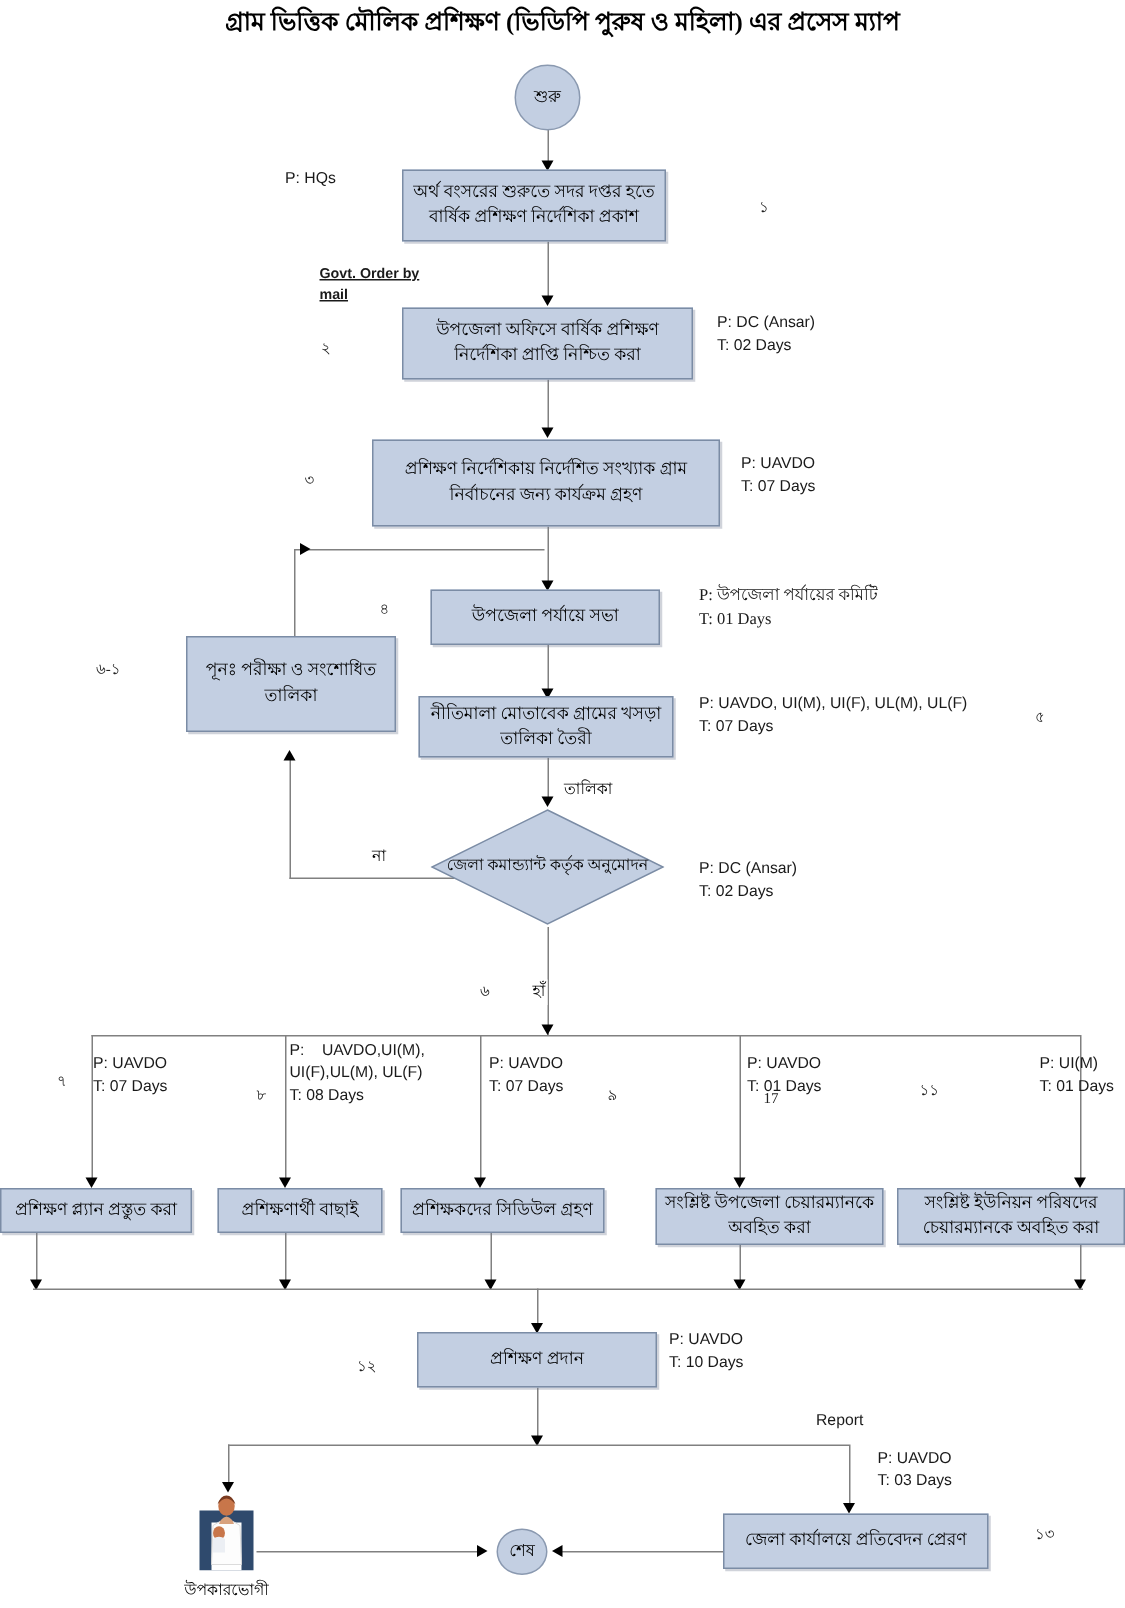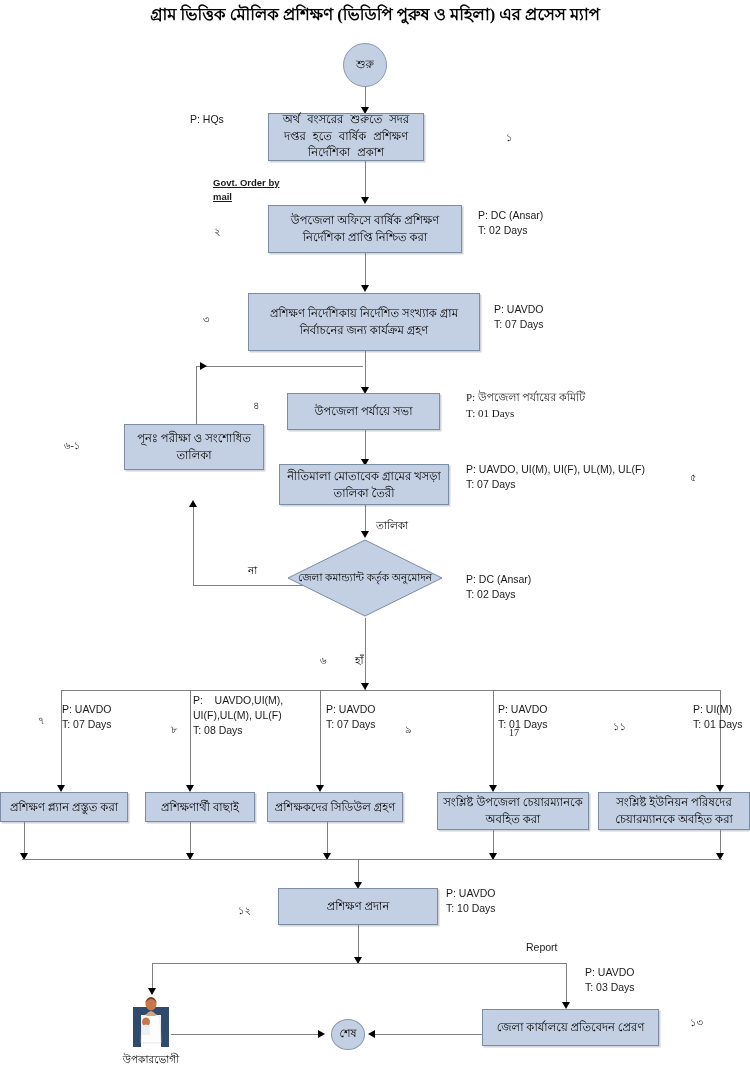--- a/index.html
+++ b/index.html
@@ -241,41 +241,41 @@
   <div class="hline" style="left:171px; top:1034px; width:148px;"></div>
   <div class="arrow-r" style="left:318px; top:1029.5px;"></div>
 
   <div class="hline" style="left:372px; top:1034px; width:110px;"></div>
   <div class="arrow-l" style="left:368px; top:1029.5px;"></div>
 
   <div class="term" style="left:343px; top:43px; width:44px; height:44px;">
     <span>শুরু</span>
   </div>
 
-  <div class="pbox" style="left:268px; top:113px; width:156px; height:48px;font-family:Liberation Mono, monospace;">
+  <div class="pbox" style="left:268px; top:113px; width:176px; height:48px;">
     <span>অর্থ বংসরের শুরুতে সদর দপ্তর হতে বার্ষিক প্রশিক্ষণ নির্দেশিকা প্রকাশ</span>
   </div>
 
   <div class="pbox" style="left:268px; top:205px; width:194px; height:48px;">
     <span>উপজেলা অফিসে বার্ষিক প্রশিক্ষণ নির্দেশিকা প্রাপ্তি নিশ্চিত করা</span>
   </div>
 
   <div class="pbox" style="left:248px; top:293px; width:232px; height:58px;">
     <span>প্রশিক্ষণ নির্দেশিকায় নির্দেশিত সংখ্যাক গ্রাম নির্বাচনের জন্য কার্যক্রম গ্রহণ</span>
   </div>
 
   <div class="pbox" style="left:287px; top:393px; width:153px; height:37px;">
     <span>উপজেলা পর্যায়ে  সভা</span>
   </div>
 
   <div class="pbox" style="left:279px; top:464px; width:170px; height:41px;">
     <span>নীতিমালা মোতাবেক গ্রামের খসড়া তালিকা তৈরী</span>
   </div>
 
-  <div class="pbox" style="left:124px; top:424px; width:140px; height:46px;">
+  <div class="pbox" style="left:124px; top:424px; width:140px; height:64px;">
     <span>পূনঃ পরীক্ষা ও সংশোধিত তালিকা</span>
   </div>
 
   <div class="diamond-wrap" style="left:287px; top:539px; width:156px; height:78px;">
     <svg class="diamond-shape" viewBox="0 0 156 78" preserveAspectRatio="none">
       <polygon points="78,1 155,39 78,77 1,39" fill="#c3cfe2" stroke="#7b8ca5" stroke-width="1"></polygon>
     </svg>
     <div class="diamond-label">জেলা কমান্ড্যান্ট কর্তৃক অনুমোদন</div>
   </div>
 
@@ -350,21 +350,21 @@
   <div class="ann" style="left:693px; top:702px;">P: UI(M)
 T: 01 Days</div>
   <div class="ann" style="left:446px; top:886px;">P: UAVDO
 T: 10 Days</div>
   <div class="ann" style="left:585px; top:965px;">P: UAVDO
 T: 03 Days</div>
 
   <div class="edgelabel" style="left:375px; top:518px;">তালিকা</div>
   <div class="edgelabel" style="left:247px; top:563px;">না</div>
   <div class="edgelabel" style="left:354px; top:653px;">হাঁ</div>
-  <div class="ann" style="left:490px; top:940px;padding-left:36px;">Report</div>
+  <div class="ann" style="left:508px; top:940px;padding-left:36px;">Report</div>
 
   <div class="stepnum" style="left:506px; top:130px;">১</div>
   <div class="stepnum" style="left:214px; top:224px;">২</div>
   <div class="stepnum" style="left:203px; top:312px;">৩</div>
   <div class="stepnum" style="left:253px; top:398px;">৪</div>
   <div class="stepnum" style="left:690px; top:470px;">৫</div>
   <div class="stepnum" style="left:320px; top:653px;">৬</div>
   <div class="stepnum" style="left:64px; top:438px;">৬-১</div>
   <div class="stepnum" style="left:38px; top:713px;">৭</div>
   <div class="stepnum" style="left:171px; top:722px;">৮</div>

